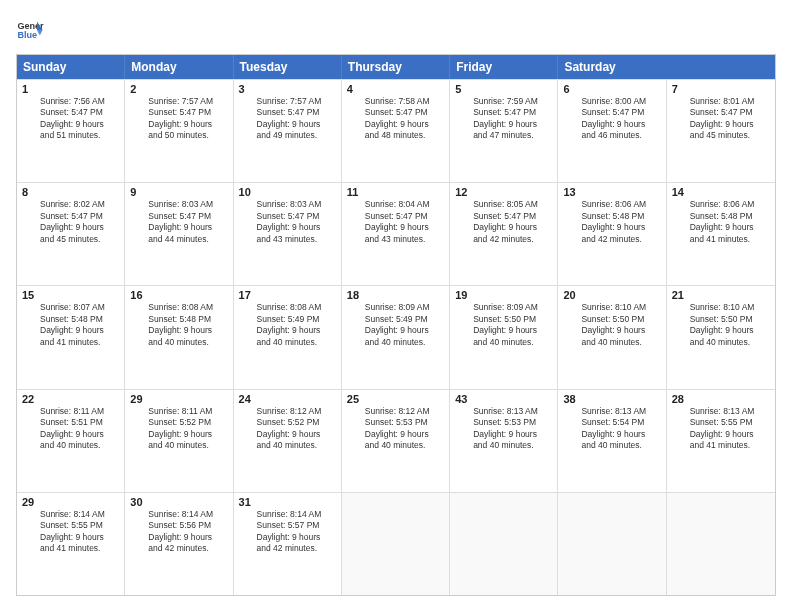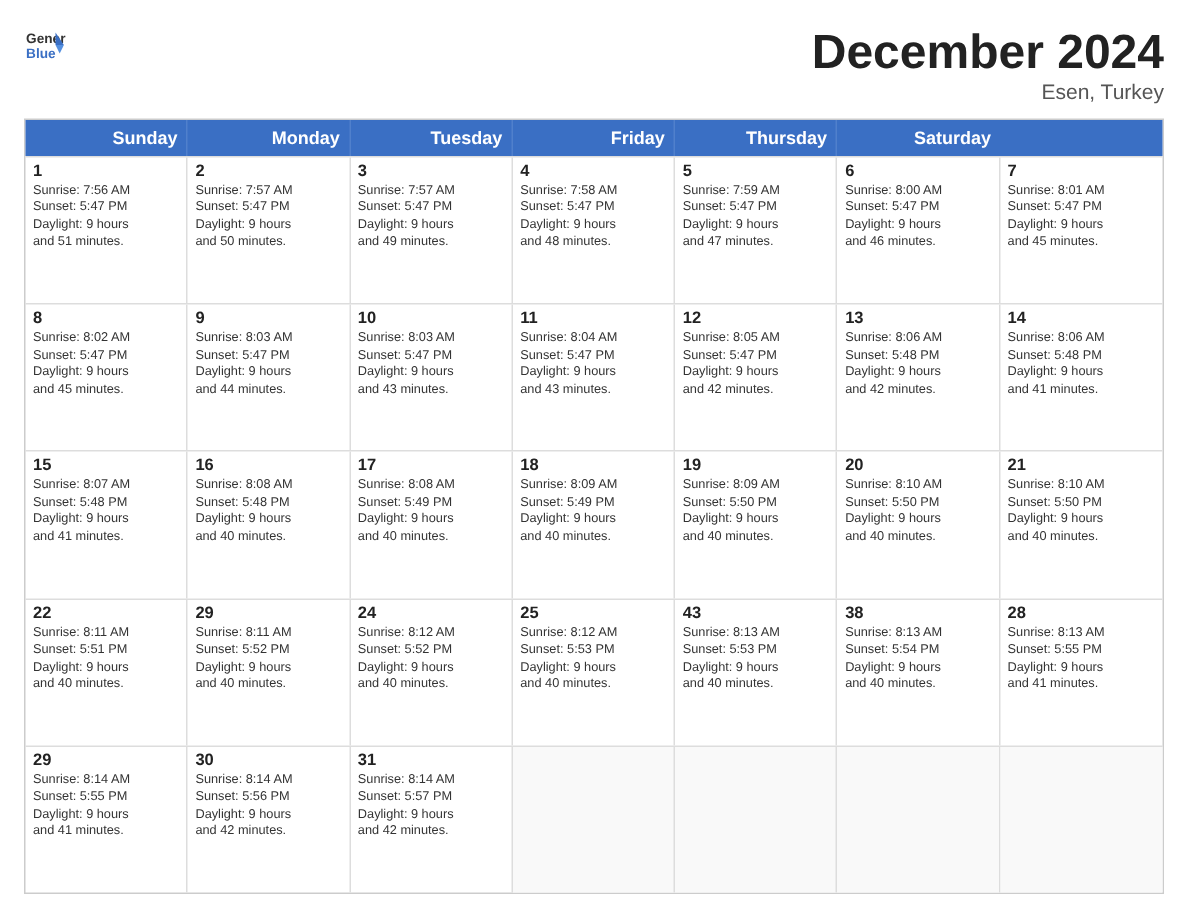--- a/index.html
+++ b/index.html
@@ -54,21 +54,20 @@
       display: grid;
       grid-template-columns: repeat(7, 1fr);
       background: #3a6fc4;
     }
     .cal-header-cell {
       color: #fff;
       font-size: 12px;
       font-weight: bold;
       padding: 5px 6px;
       border-right: 1px solid #5080cc;
-      text-align: right;
     }
     .cal-header-cell:last-child { border-right: none; }
     .cal-body {
       flex: 1;
       display: flex;
       flex-direction: column;
     }
     .cal-row {
       display: grid;
       grid-template-columns: repeat(7, 1fr);
@@ -89,48 +88,45 @@
       font-size: 11px;
       font-weight: bold;
       color: #222;
       display: block;
       margin-bottom: 1px;
     }
     .cell-text {
       font-size: 8.5px;
       line-height: 1.35;
       color: #333;
+      margin-left: 18px;
     }
   </style>
 </head>
 <body>
 
 <div class="page">
   <div class="header">
     <div class="logo">
       <svg class="logo-icon" viewBox="0 0 40 40">
         <text x="2" y="18" font-size="13" font-weight="bold" fill="#333">General</text>
         <text x="2" y="32" font-size="13" font-weight="bold" fill="#3a6fc4">Blue</text>
         <polygon points="30,8 38,20 30,20" fill="#3a6fc4"></polygon>
         <polygon points="30,20 38,20 34,28" fill="#5590e0"></polygon>
       </svg>
     </div>
-    <div class="header-right">
-      <div class="month-title">December 2024</div>
-      <div class="location">Esen, Turkey</div>
-    </div>
   </div>
 
   <div class="calendar">
     <div class="cal-header">
     <div class="cal-header-cell">Sunday</div>
         <div class="cal-header-cell">Monday</div>
         <div class="cal-header-cell">Tuesday</div>
+        <div class="cal-header-cell">Thursday</div>
         <div class="cal-header-cell">Friday</div>
-        <div class="cal-header-cell">Thursday</div>
         <div class="cal-header-cell">Saturday</div>
       </div>
     <div class="cal-body">
     <div class="cal-row">
           <div class="cal-cell">
             <span class="day-num">1</span>
             <div class="cell-text">Sunrise: 7:56 AM<br>Sunset: 5:47 PM<br>Daylight: 9 hours<br>and 51 minutes.</div>
           </div>
           <div class="cal-cell">
             <span class="day-num">2</span>

